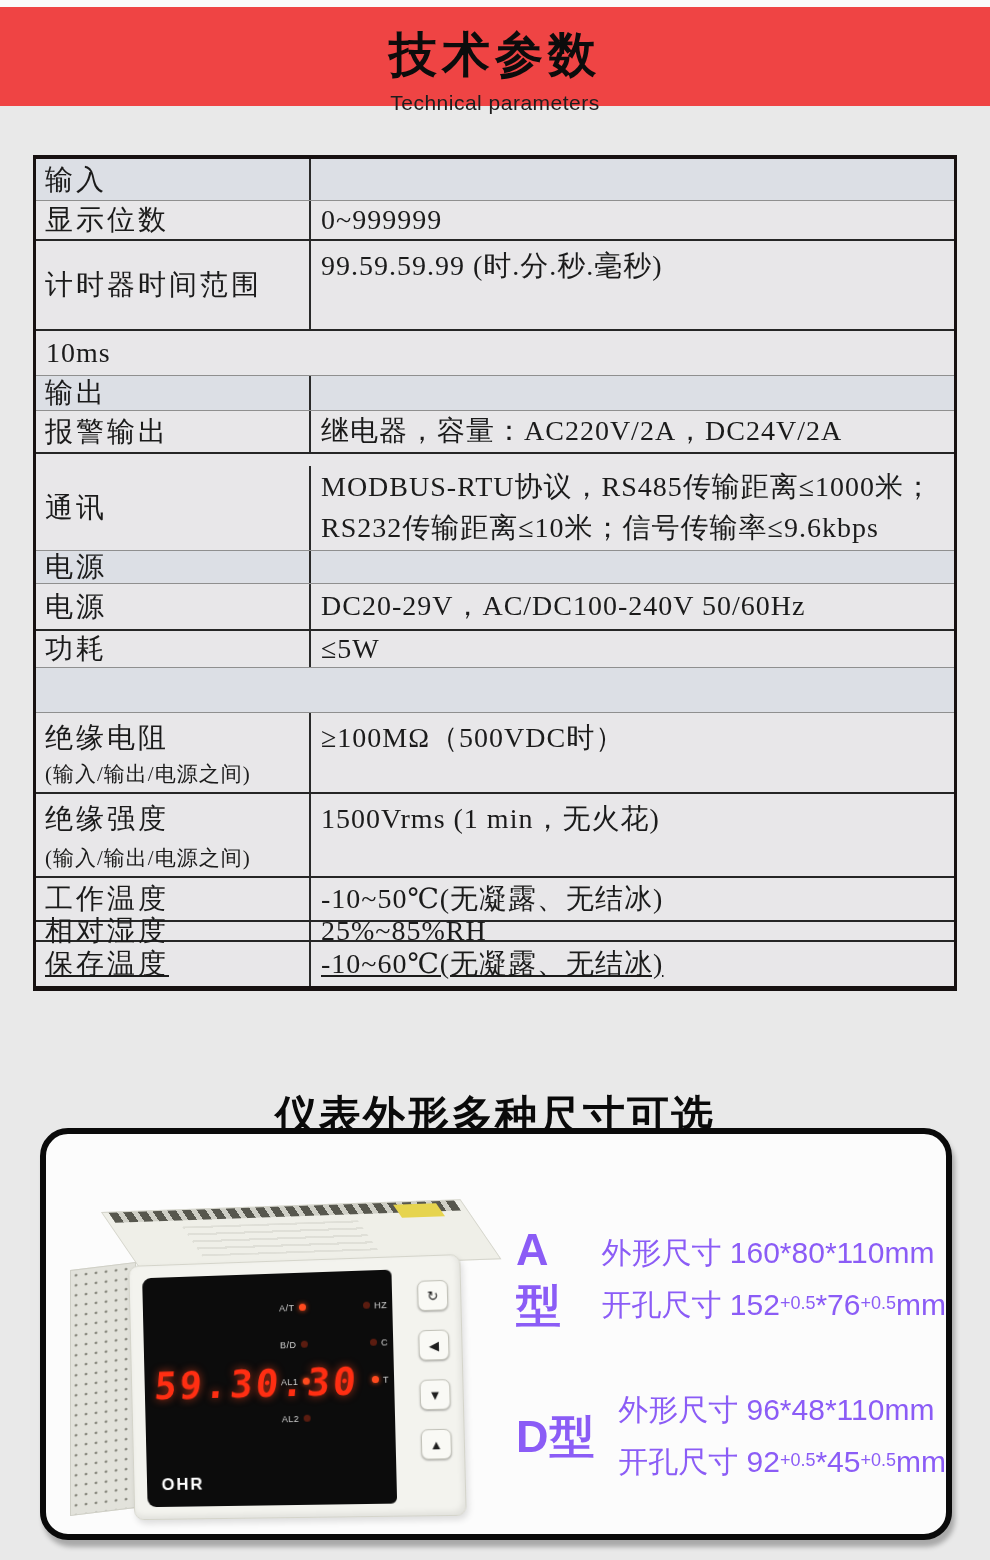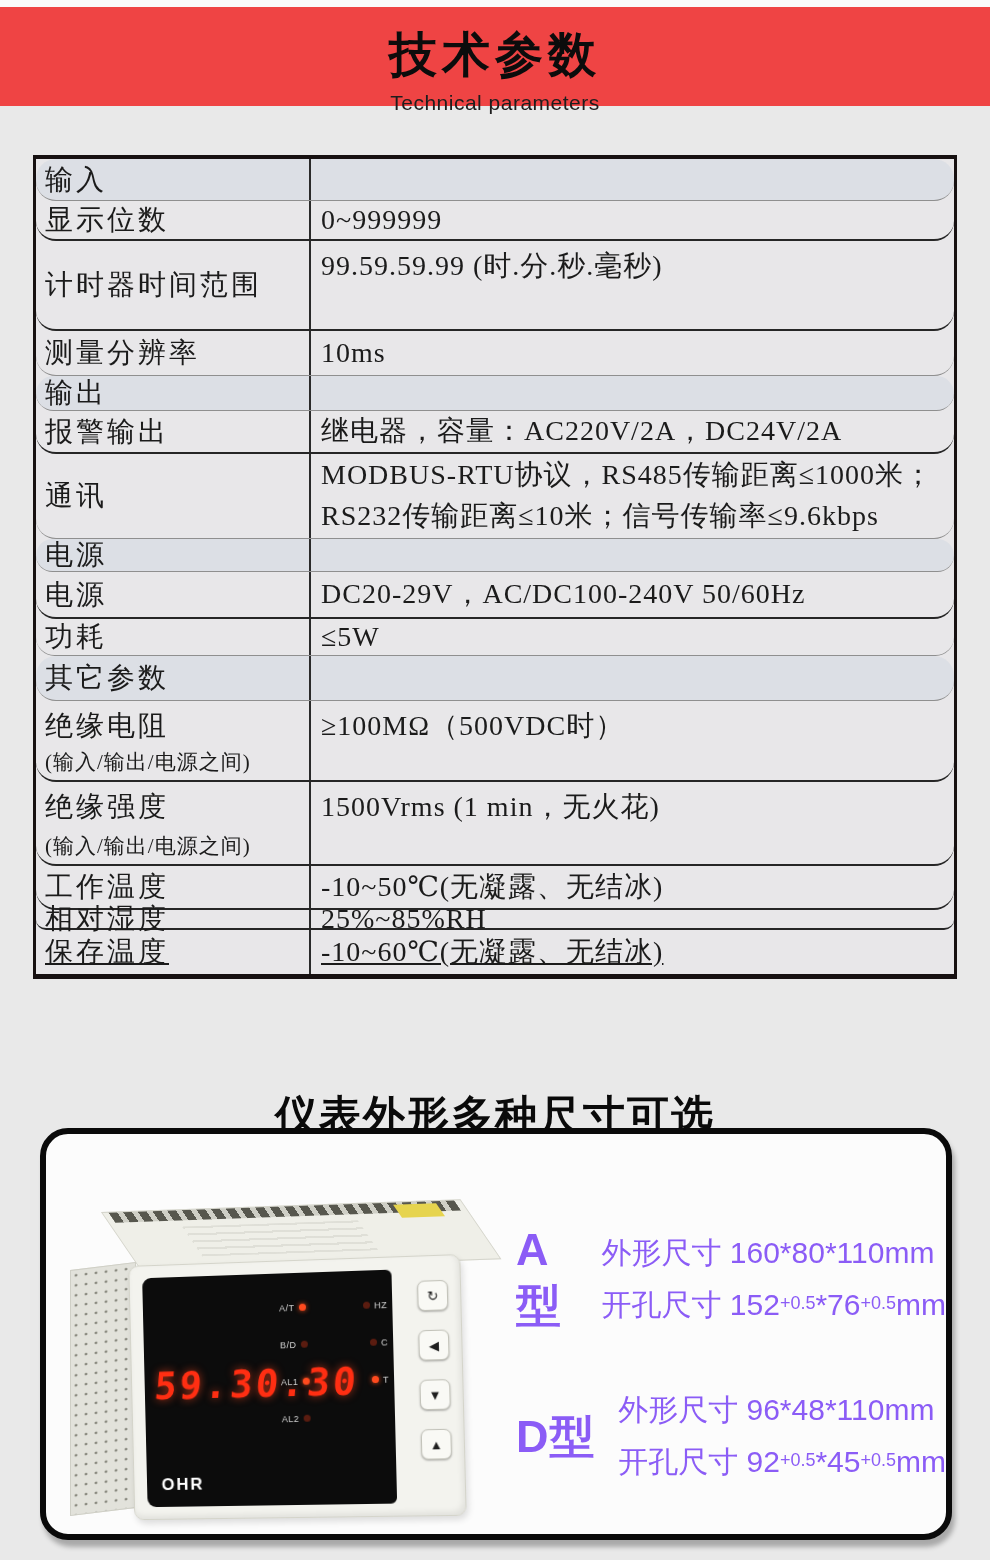--- a/index.html
+++ b/index.html
@@ -14,21 +14,21 @@
   .banner h1 { font-size:48px; font-weight:bold; letter-spacing:5px; margin-top:16px; color:#0c0c0c; }
   .banner .sub { font-size:21px; color:#1d1d1d; margin-top:4px; letter-spacing:0.5px; }
 
   
   .spec-table {
     position:absolute; left:33px; top:155px; width:924px;
     border:3px solid #171111; border-top-width:4px; border-bottom-width:5px;
     background:#e8e7e9;
     font-family:"Liberation Serif","DejaVu Serif",serif; color:#1b1b1b;
   }
-  .t-row { display:flex; width:100%; border-bottom:2px solid #262626;border-radius:20px; }
+  .t-row { display:flex; width:100%; border-bottom:2px solid #262626; }
   .t-row.thin-b { border-bottom:1px solid #8f8f8f; }
   .t-row.no-b { border-bottom:none;text-decoration:underline; }
   .t-row.section { background:#dcdfe5; }
   .c-label {
     width:275px; border-right:2px solid #2a2a2a; padding:2px 6px 2px 9px;
     display:flex; flex-direction:column; justify-content:center;
     font-size:28px; letter-spacing:3px;
   }
   .c-label.split { justify-content:space-between; padding-top:6px; padding-bottom:4px; }
   .c-label .sub-label { font-size:21px; letter-spacing:1px; }
@@ -134,44 +134,41 @@
       </div>
       <div class="t-row" style="height: 90px;">
         <div class="c-label">
           <div>计时器时间范围</div>
         </div>
         <div class="c-value v-top">
           <div>99.59.59.99 (时.分.秒.毫秒)</div>
         </div>
       </div>
       <div class="t-row thin-b" style="height: 45px;">
-        <div class="c-label">
-          <div>测量分辨率</div>
-        </div>
         <div class="c-value">
           <div>10ms</div>
         </div>
       </div>
       <div class="t-row section thin-b" style="height: 35px;">
         <div class="c-label">
           <div>输出</div>
         </div>
         <div class="c-value">
           <div></div>
         </div>
       </div>
       <div class="t-row" style="height: 43px;">
         <div class="c-label">
           <div>报警输出</div>
         </div>
         <div class="c-value">
           <div>继电器，容量：AC220V/2A，DC24V/2A</div>
         </div>
       </div>
-      <div class="t-row thin-b" style="height: 85px;">
+      <div class="t-row thin-b" style="height: 85px; margin-top: 12px;">
         <div class="c-label">
           <div>通讯</div>
         </div>
         <div class="c-value">
           <div>MODBUS-RTU协议，RS485传输距离≤1000米；RS232传输距离≤10米；信号传输率≤9.6kbps</div>
         </div>
       </div>
       <div class="t-row section thin-b" style="height: 33px;">
         <div class="c-label">
           <div>电源</div>
@@ -190,23 +187,20 @@
       </div>
       <div class="t-row thin-b" style="height: 37px;">
         <div class="c-label">
           <div>功耗</div>
         </div>
         <div class="c-value">
           <div>≤5W</div>
         </div>
       </div>
       <div class="t-row section thin-b" style="height: 45px;">
-        <div class="c-label">
-          <div>其它参数</div>
-        </div>
         <div class="c-value">
           <div></div>
         </div>
       </div>
       <div class="t-row" style="height: 81px;">
         <div class="c-label split">
           <div>绝缘电阻</div>
           <div class="sub-label">(输入/输出/电源之间)</div>
         </div>
         <div class="c-value v-top">

